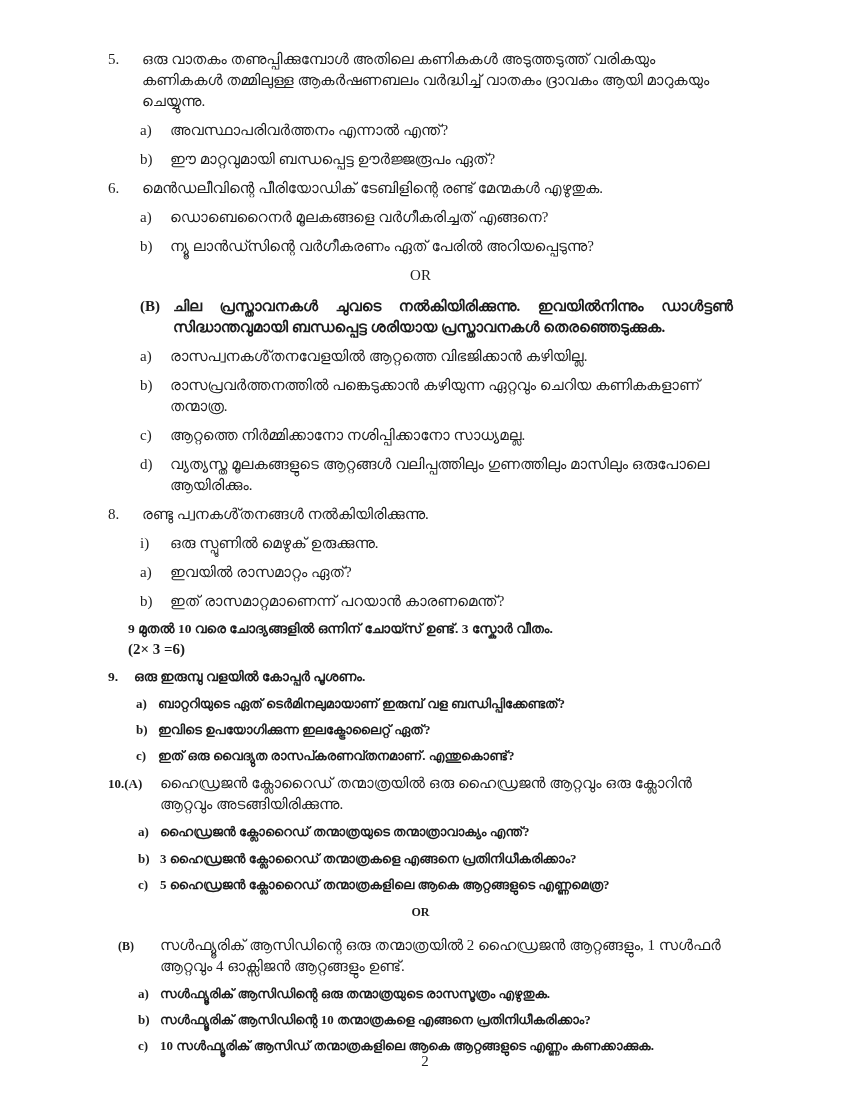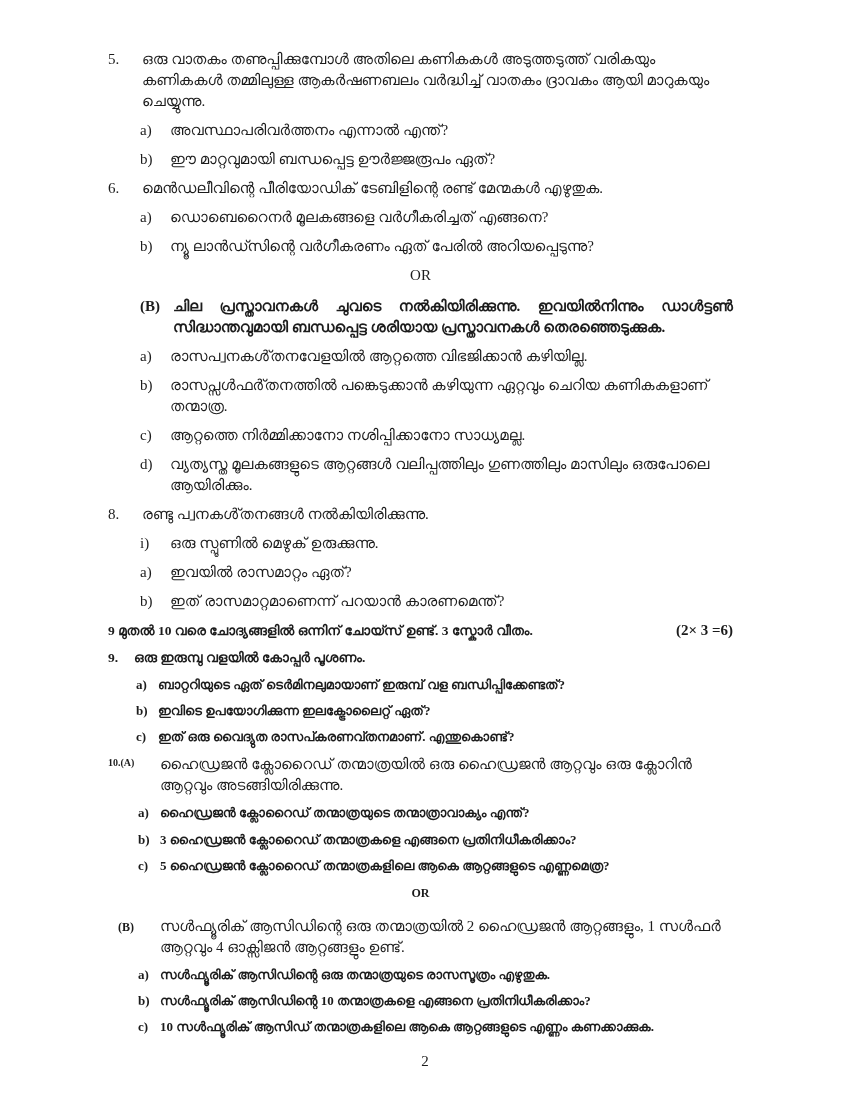--- a/index.html
+++ b/index.html
@@ -24,30 +24,30 @@
   .qa{margin-top:5px;}          .qa .lab{width:64px;}
   .sub{margin-left:32px;}       .sub .lab{width:30px;}
 
   .qb{margin-left:32px;font-weight:700;}
   .qb .lab{width:33px;}
   .qb .txt{text-align:justify;}
 
   .or{justify-content:center;margin:6px 0 10px 0;}
   .or2{justify-content:center;font-size:12px;font-weight:700;margin:10px 0 14px 0;}
 
-  .inst{font-weight:700;font-size:13.5px;justify-content:space-between;margin-top:8px;align-items:baseline;}
+  .inst{font-weight:700;font-size:13.5px;justify-content:space-between;margin-top:8px;align-items:baseline;flex-direction:column;}
   .inst .marks{font-size:15px;white-space:nowrap;margin-left:20px;text-align:center;}
 
   .q9{font-size:13.5px;font-weight:700;margin-top:6px;}
   .q9 .lab{width:26px;}
   .sub9{margin-left:28px;font-size:13px;font-weight:700;}
   .sub9 .lab{width:22px;}
 
   .q10{margin-top:4px;}
-  .q10 .lab{width:52px;font-size:10px;font-weight:700;padding-top:2px;}
+  .q10 .lab{width:52px;font-size:13px;font-weight:700;padding-top:2px;}
   .sub10{margin-left:30px;font-size:13px;font-weight:700;}
   .sub10 .lab{width:22px;}
 
   .q10b{margin-left:10px;margin-top:4px;}
   .q10b .lab{width:42px;font-size:12px;font-weight:700;padding-top:3px;}
 
   .page-number{
     position:absolute;left:0;right:0;bottom:30px;
     text-align:center;font-size:15px;
   }
@@ -87,21 +87,21 @@
       <div class="row qb">
         <span class="lab">(B)</span>
         <span class="txt">ചില പ്രസ്താവനകൾ ചുവടെ നൽകിയിരിക്കുന്നു.  ഇവയിൽനിന്നും ഡാൾട്ടൺ സിദ്ധാന്തവുമായി ബന്ധപ്പെട്ട ശരിയായ പ്രസ്താവനകൾ തെരഞ്ഞെടുക്കുക.</span>
       </div>
       <div class="row sub">
         <span class="lab">a)</span>
         <span class="txt">രാസപ്വനകൾ്തനവേളയിൽ ആറ്റത്തെ വിഭജിക്കാൻ കഴിയില്ല.</span>
       </div>
       <div class="row sub">
         <span class="lab">b)</span>
-        <span class="txt">രാസപ്സൾഫർ്തനത്തിൽ പങ്കെടുക്കാൻ കഴിയുന്ന ഏറ്റവും ചെറിയ കണികകളാണ് തന്മാത്ര.</span>
+        <span class="txt">രാസപ്രവർത്തനത്തിൽ പങ്കെടുക്കാൻ കഴിയുന്ന ഏറ്റവും ചെറിയ കണികകളാണ് തന്മാത്ര.</span>
       </div>
       <div class="row sub">
         <span class="lab">c)</span>
         <span class="txt">ആറ്റത്തെ നിർമ്മിക്കാനോ നശിപ്പിക്കാനോ സാധ്യമല്ല.</span>
       </div>
       <div class="row sub">
         <span class="lab">d)</span>
         <span class="txt">വ്യത്യസ്ത മൂലകങ്ങളുടെ ആറ്റങ്ങൾ വലിപ്പത്തിലും ഗുണത്തിലും മാസിലും ഒരുപോലെ ആയിരിക്കും.</span>
       </div>
       <div class="row q">

